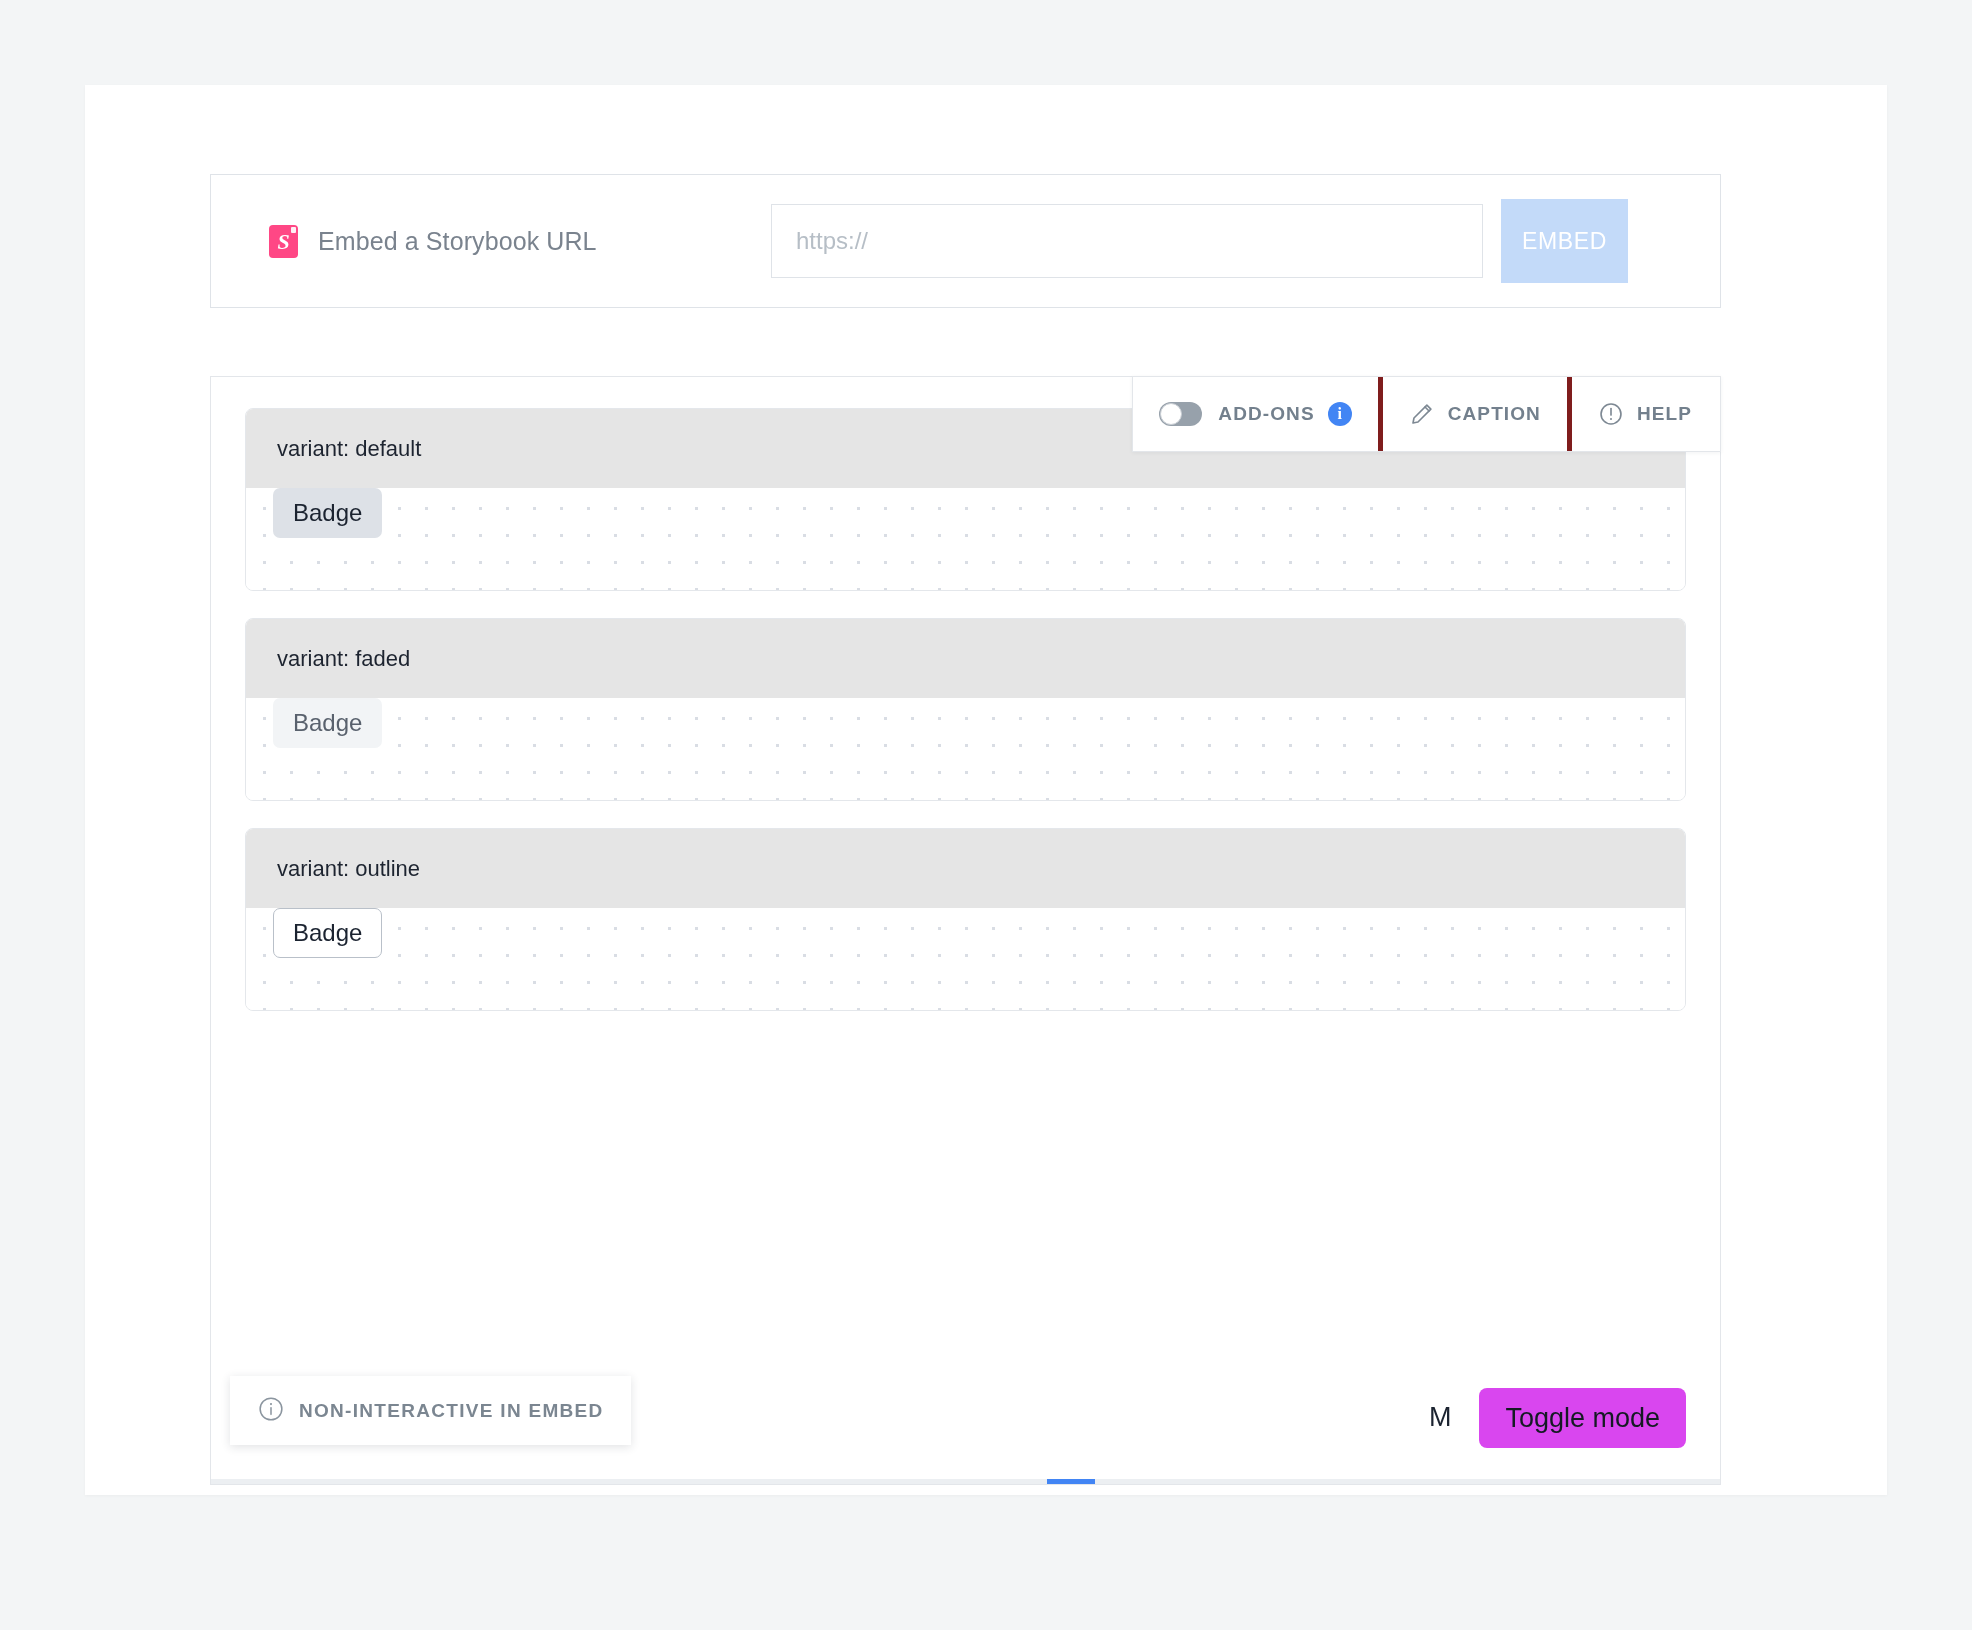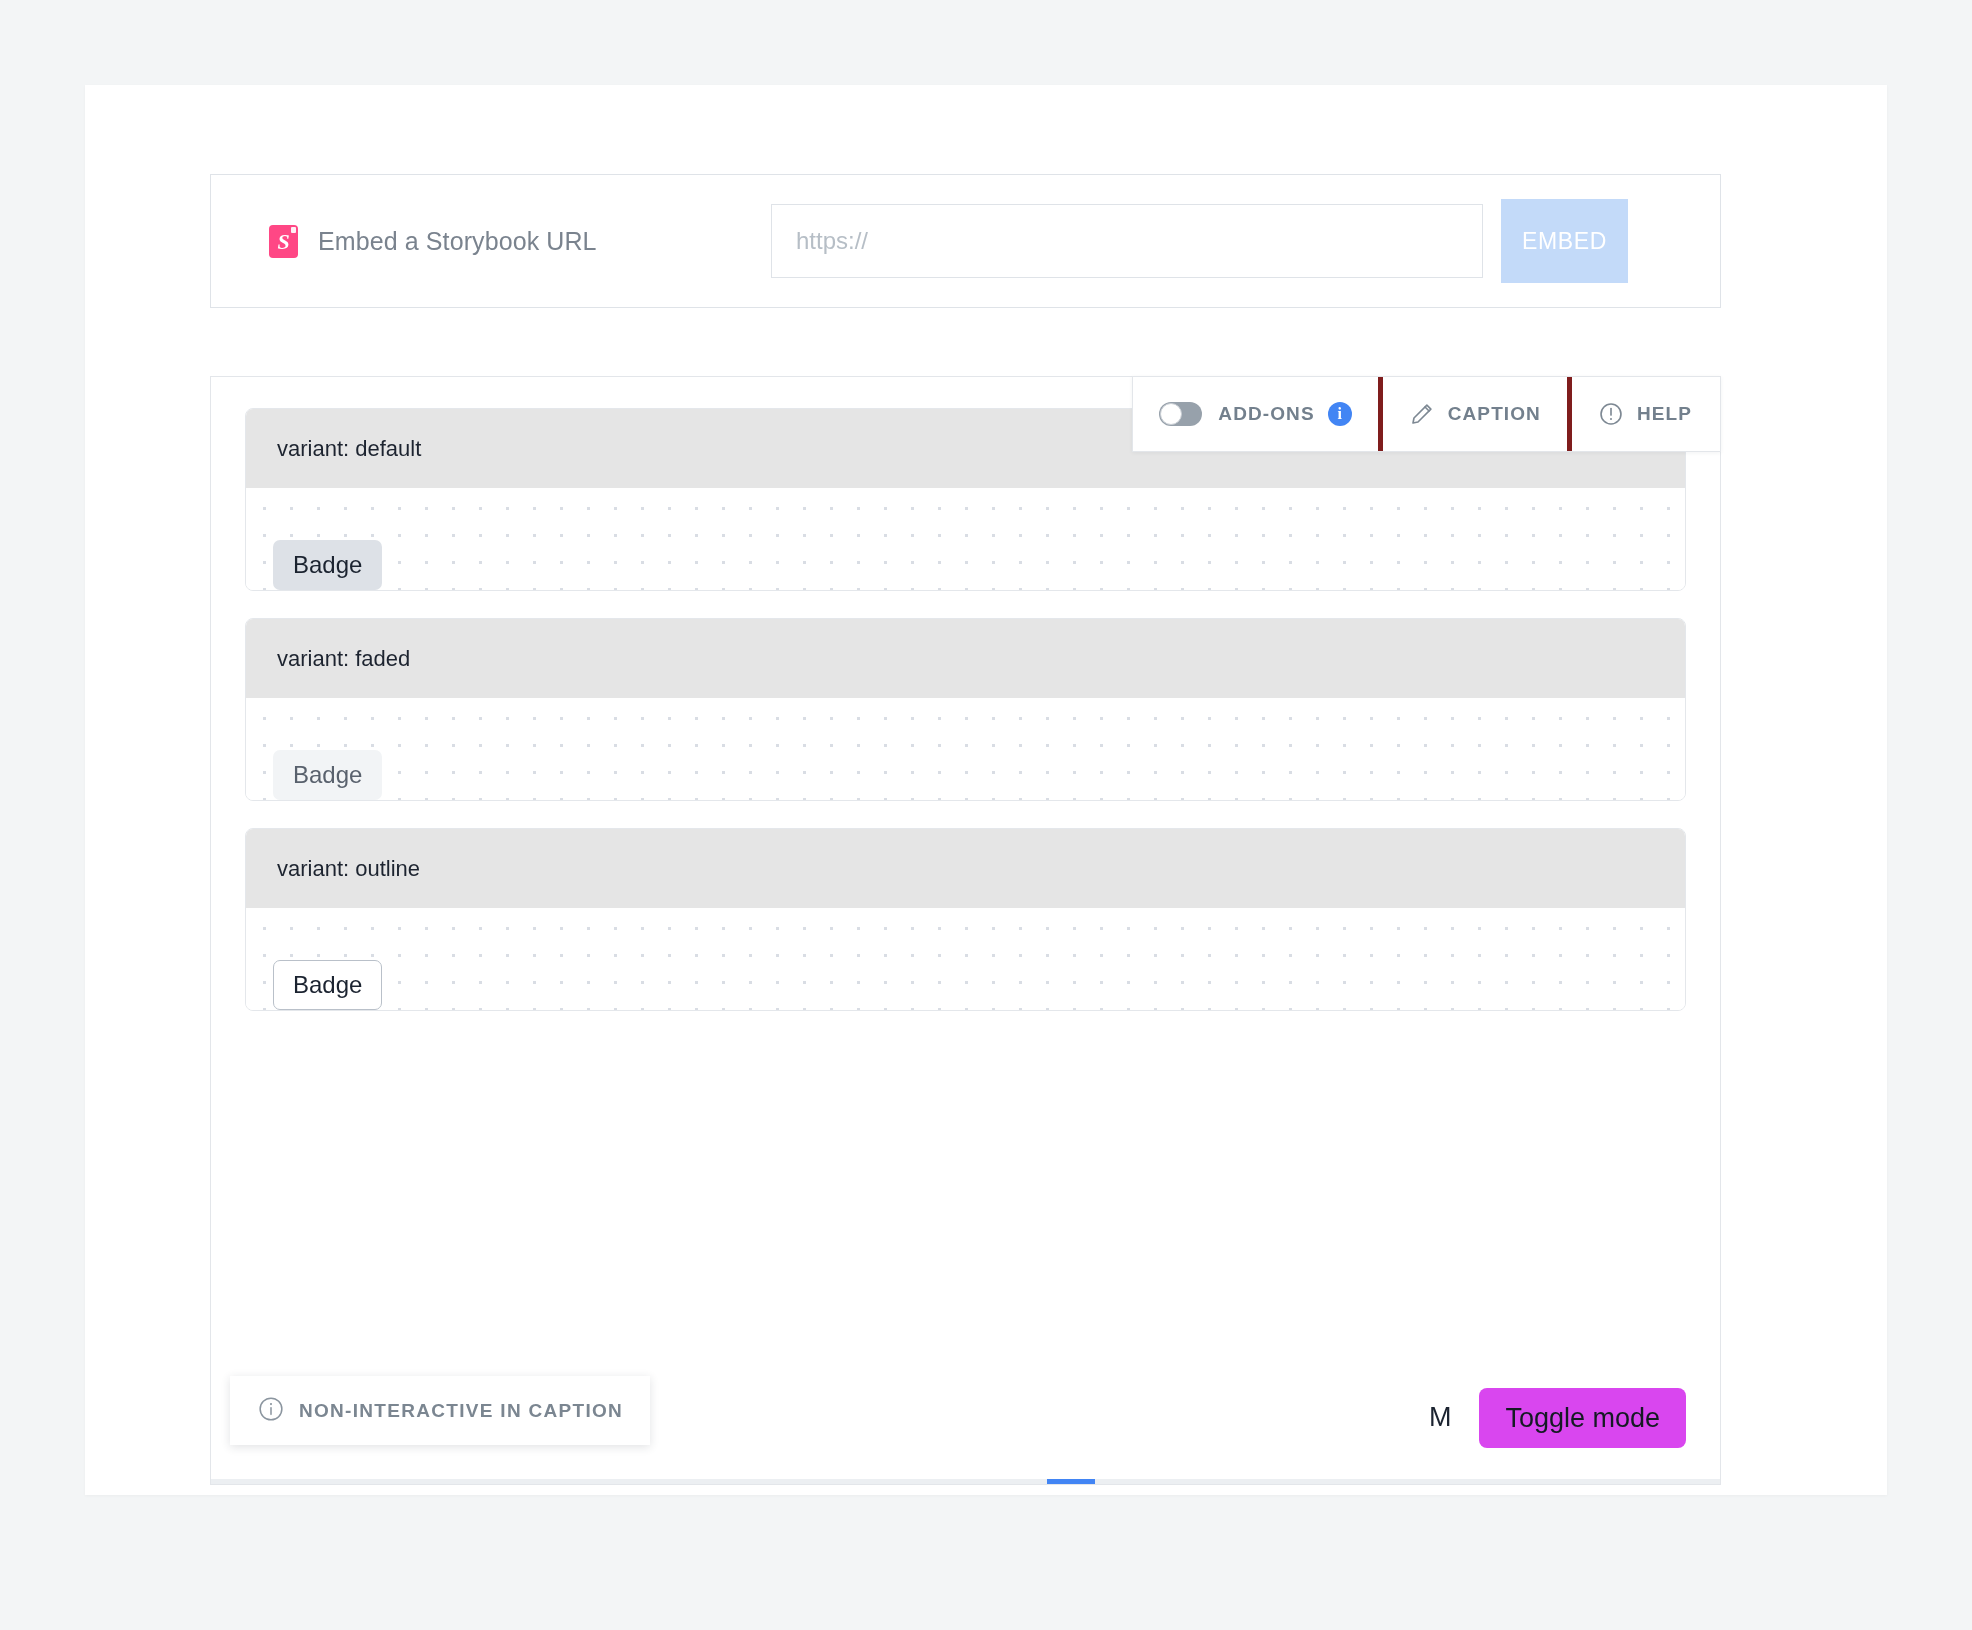--- a/index.html
+++ b/index.html
@@ -205,21 +205,21 @@
     color: #1d2430;
   }
   .variant-body {
     height: 102px;
     position: relative;
     background-color: #ffffff;
     background-image: radial-gradient(#d9dde4 1.6px, transparent 1.6px);
     background-size: 27px 27px;
     background-position: 5px 7px;
     display: flex;
-    align-items: flex-end;
+    align-items: flex-start;
     padding-left: 27px;
   }
   .badge {
     font-size: 24px;
     padding: 10px 19px;
     border-radius: 7px;
     line-height: 1.15;
     box-sizing: border-box;
   }
   .badge.default { background: #dde1e7; color: #1b2330; border: 1px solid transparent; }
@@ -363,21 +363,21 @@
     </div>
 
     <div class="noninteractive-pill">
       <span>
         <svg width="28" height="28" viewBox="0 0 24 24" fill="none" stroke="#8b959f" stroke-width="1.3" stroke-linecap="round">
           <circle cx="12" cy="12" r="9.3"></circle>
           <circle cx="12" cy="7.8" r="0.9" fill="#8b959f" stroke="none"></circle>
           <path d="M12 11v5.6"></path>
         </svg>
       </span>
-      <span class="ni-label">NON-INTERACTIVE IN CAPTION</span>
+      <span class="ni-label">NON-INTERACTIVE IN EMBED</span>
     </div>
 
     <div class="footer-right">
       <span class="m-letter">M</span>
       <button class="toggle-mode-btn">Toggle mode</button>
     </div>
 
     <div class="progress-track">
       <div class="progress-fill"></div>
     </div>

